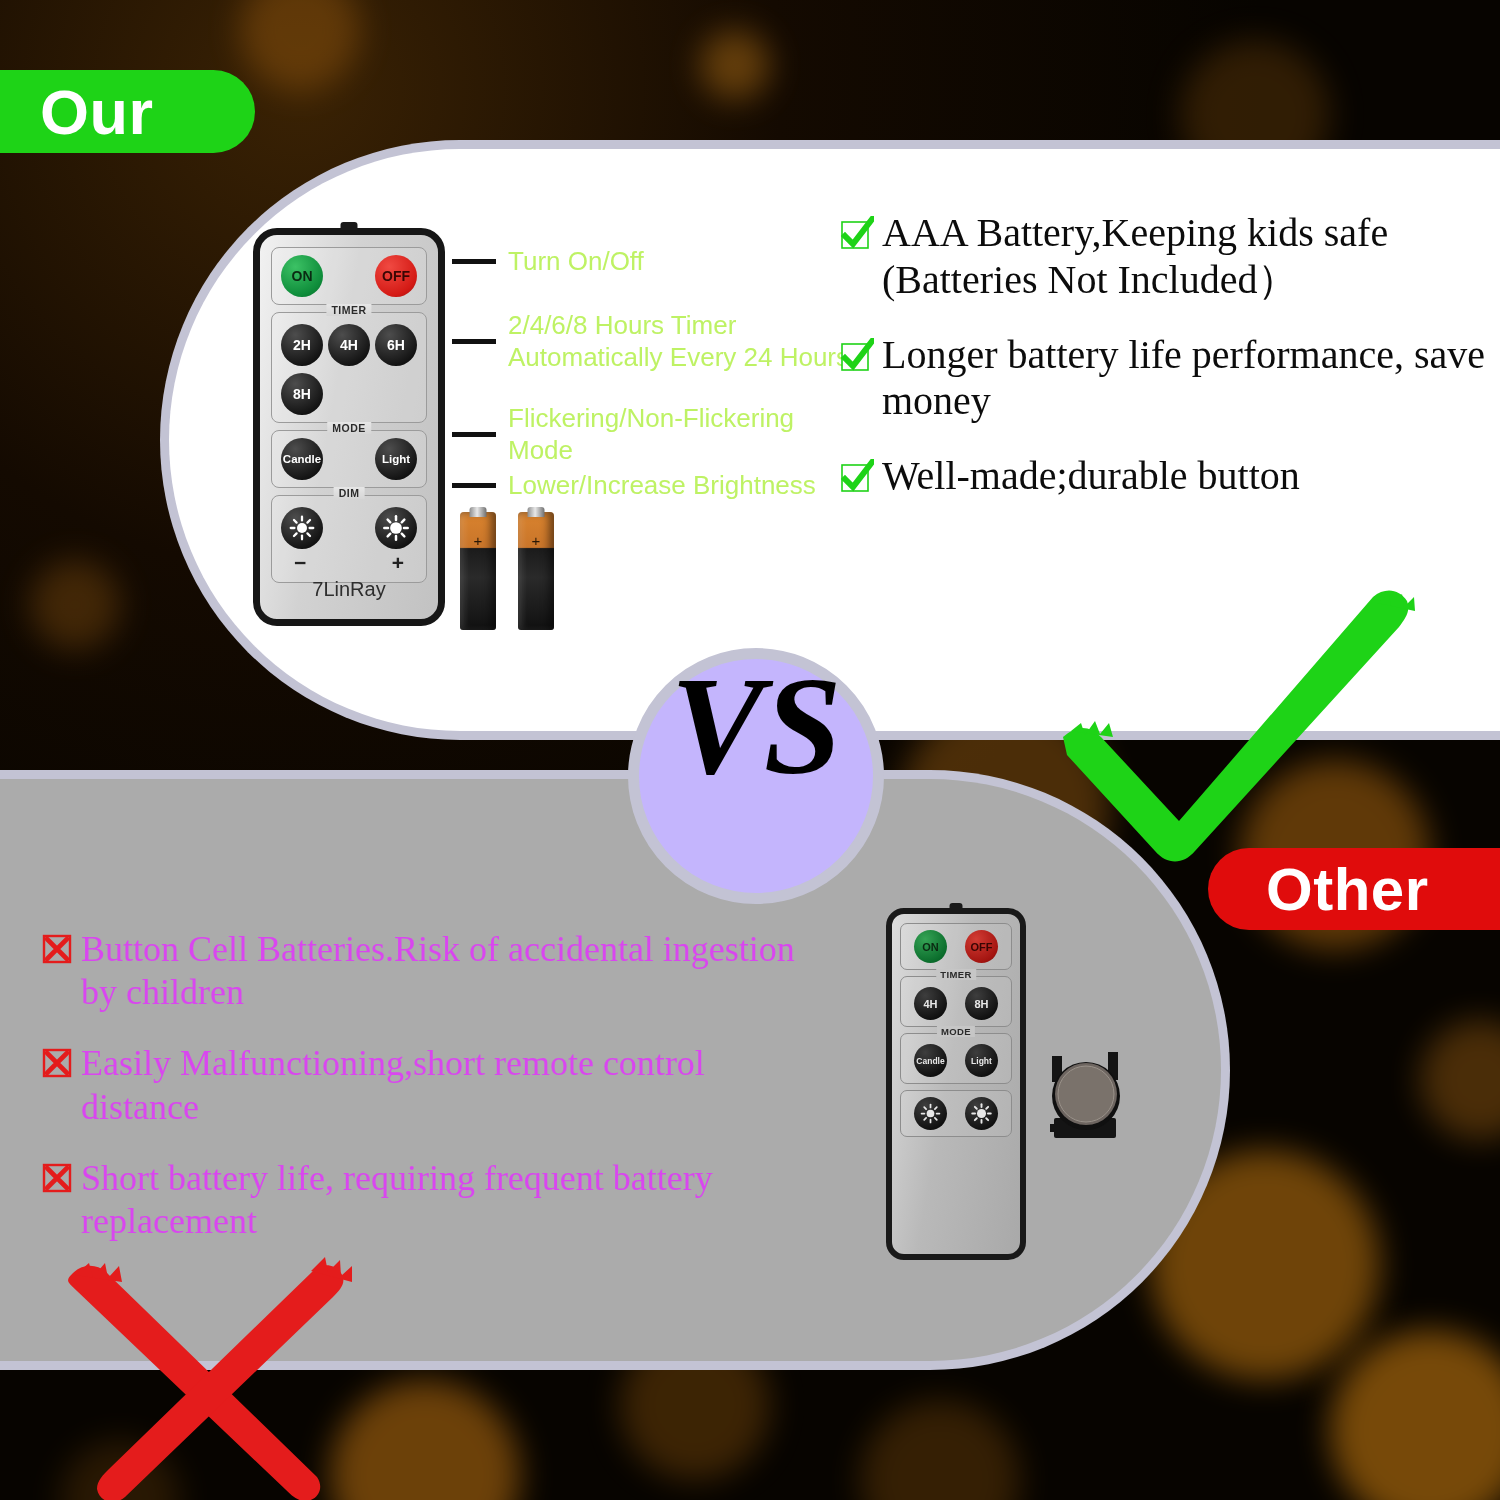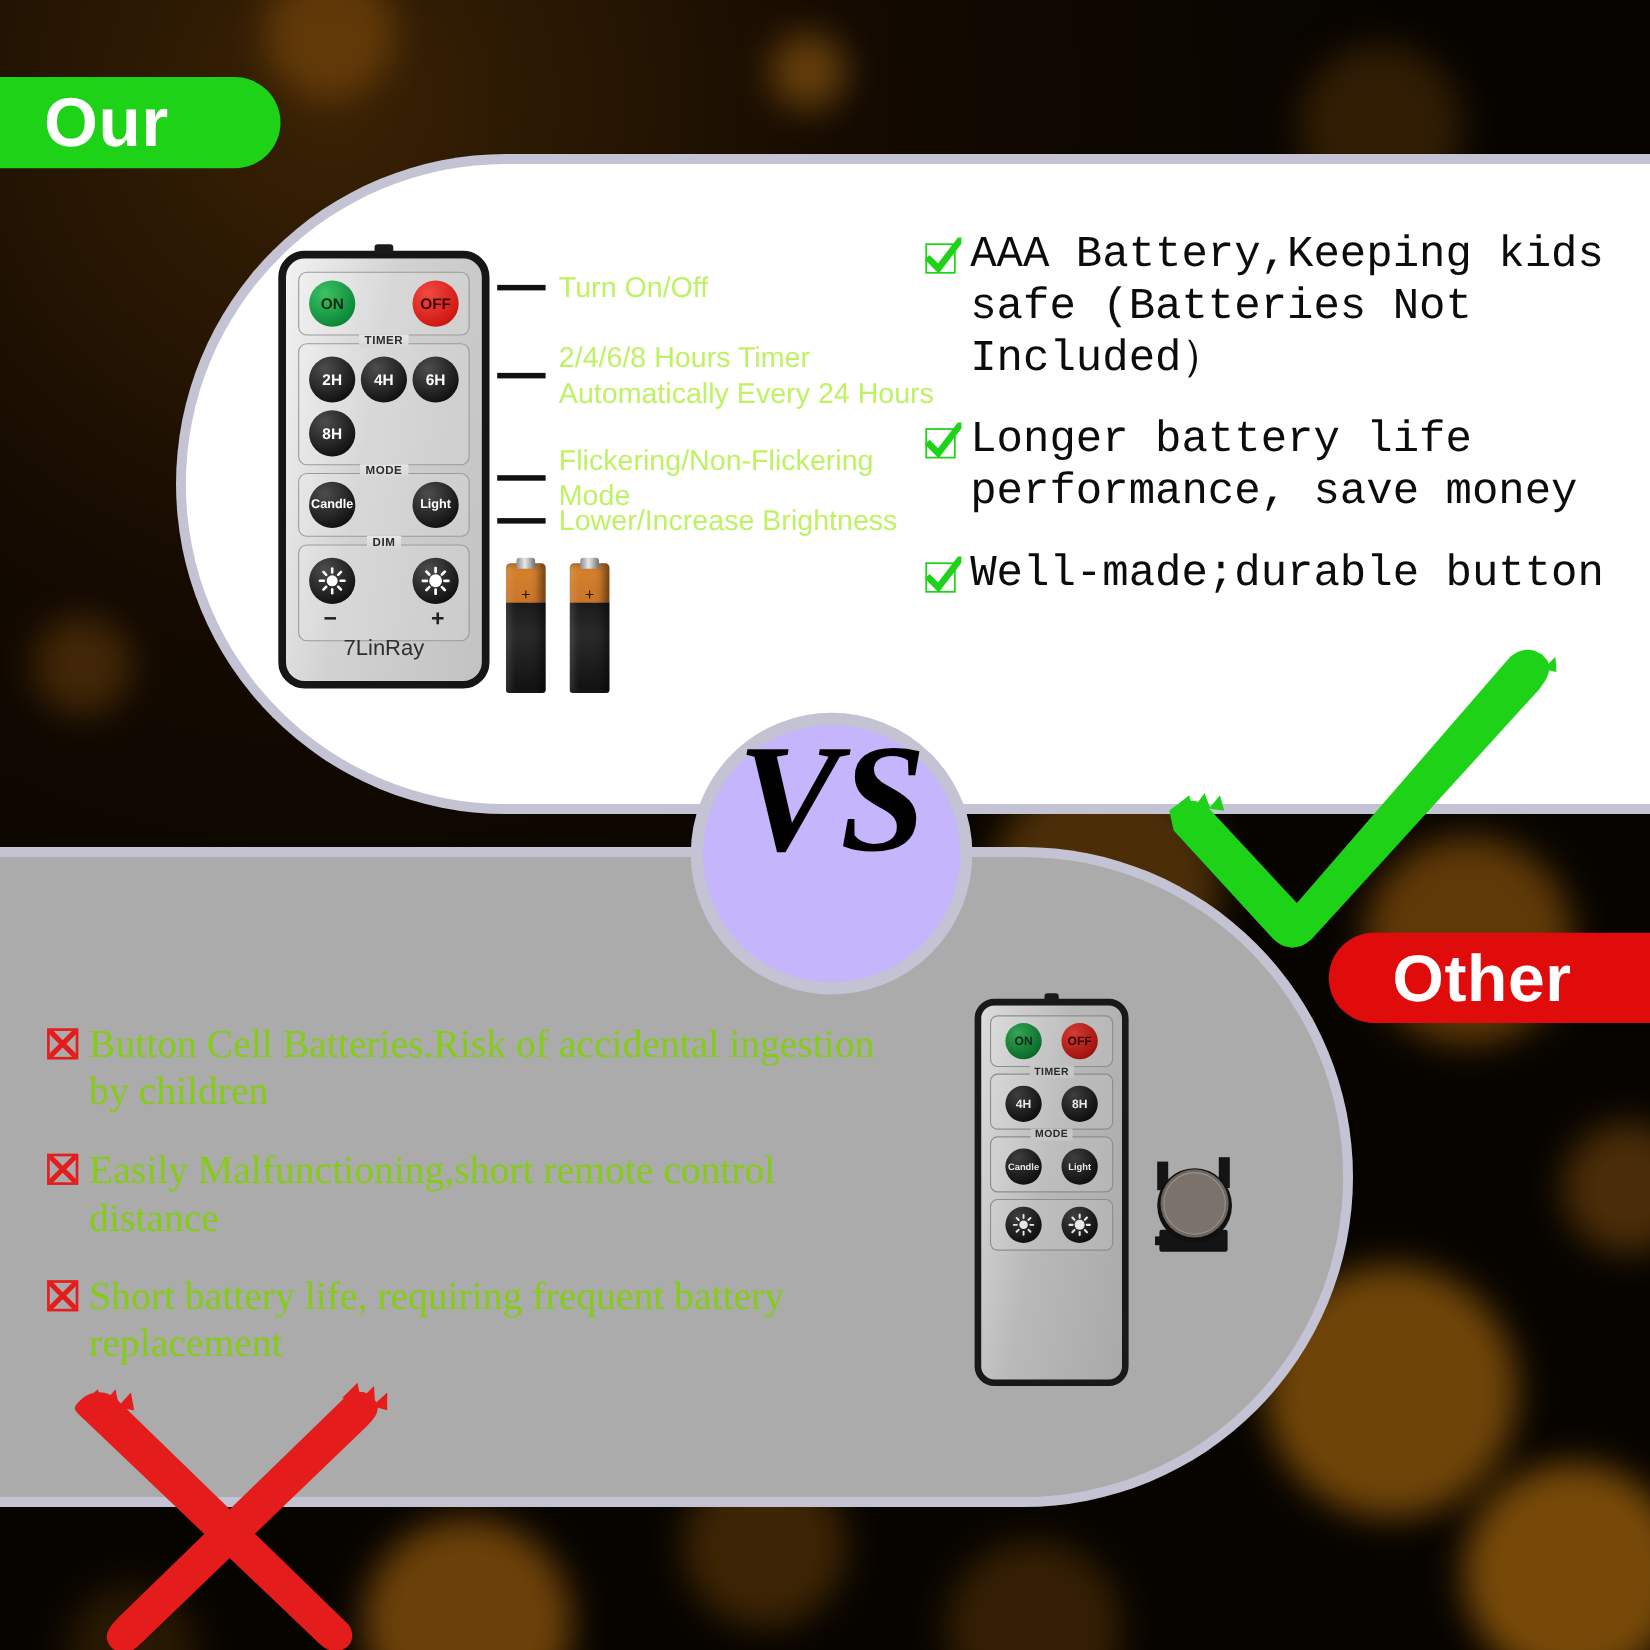--- a/index.html
+++ b/index.html
@@ -111,28 +111,28 @@
          background:linear-gradient(180deg,#d9832e 0%,#c9752a 30%,#1b1b1b 31%,#2a2a2a 55%,#111 100%);
          box-shadow:inset -5px 0 8px rgba(0,0,0,.5), inset 4px 0 6px rgba(255,255,255,.14); }
   .aaa:before{ content:""; position:absolute; left:50%; top:-5px; transform:translateX(-50%);
                width:17px; height:10px; border-radius:3px 3px 0 0;
                background:linear-gradient(90deg,#8d8d8d,#e8e8e8 45%,#707070); }
   .aaa .plus{ position:absolute; left:50%; top:20px; transform:translateX(-50%);
               color:#2a1806; font-size:15px; font-family:"Liberation Sans",sans-serif; }
 
   
   .pros { position:absolute; left:840px; top:210px; width:660px; }
-  .pro-item { display:flex; align-items:flex-start; margin-bottom:28px;font-family:Liberation Mono, monospace; }
+  .pro-item { display:flex; align-items:flex-start; margin-bottom:28px; }
   .ck { flex:none; width:34px; height:34px; margin-right:8px; margin-top:6px; }
   .pro-item p { font-size:40px; line-height:1.17; color:#0c0c0c; }
 
   .cons { position:absolute; left:42px; top:928px; width:760px; }
   .con-item { display:flex; align-items:flex-start; margin-bottom:28px; }
   .xs { flex:none; width:30px; height:30px; margin-right:9px; margin-top:6px; }
-  .con-item p { font-size:36px; line-height:1.2; color:#84cc16; }
+  .con-item p { font-size:36px; line-height:1.2; color:#d946ef; }
 
   
   .remote2 {
     position:absolute; left:886px; top:908px; width:140px; height:352px;
     background:linear-gradient(100deg,#dcdcdc 0%,#b9b9b9 45%,#a9a9a9 100%);
     border:6px solid #191919; border-radius:18px; padding:9px 8px 0 8px;
   }
   .remote2:before{ content:""; position:absolute; left:50%; top:-11px; transform:translateX(-50%);
                    width:13px;height:7px;background:#1a1a1a;border-radius:3px 3px 0 0;}
   .g2 { position:relative; border:1.2px solid #8d8d8d; border-radius:7px; margin-bottom:6px;
@@ -244,21 +244,21 @@
   </div>
   <div class="callout" style="top:64px">
     <span class="lead"></span>
     <span>2/4/6/8 Hours Timer
 Automatically Every 24 Hours</span>
   </div>
   <div class="callout" style="top:157px">
     <span class="lead"></span>
     <span>Flickering/Non-Flickering Mode</span>
   </div>
-  <div class="callout" style="top:212px">
+  <div class="callout" style="top:224px">
     <span class="lead"></span>
     <span>Lower/Increase Brightness</span>
   </div>
 </div>
 
 <div class="batts">
   <div class="aaa">
     <span class="plus">+</span>
   </div>
   <div class="aaa">

